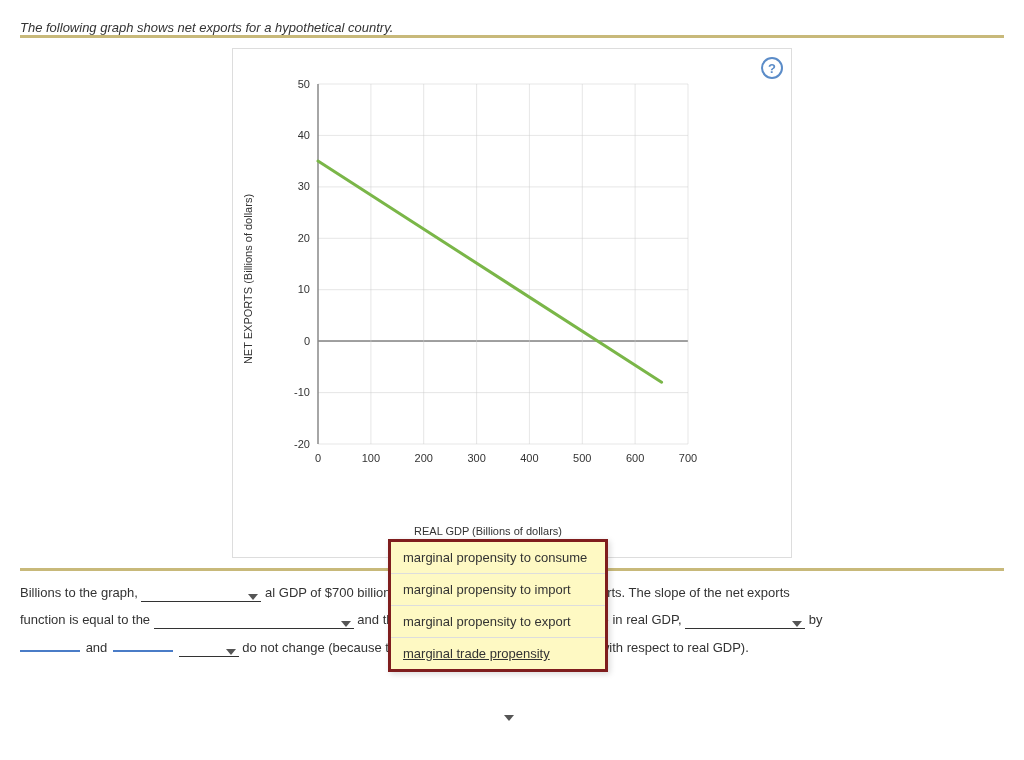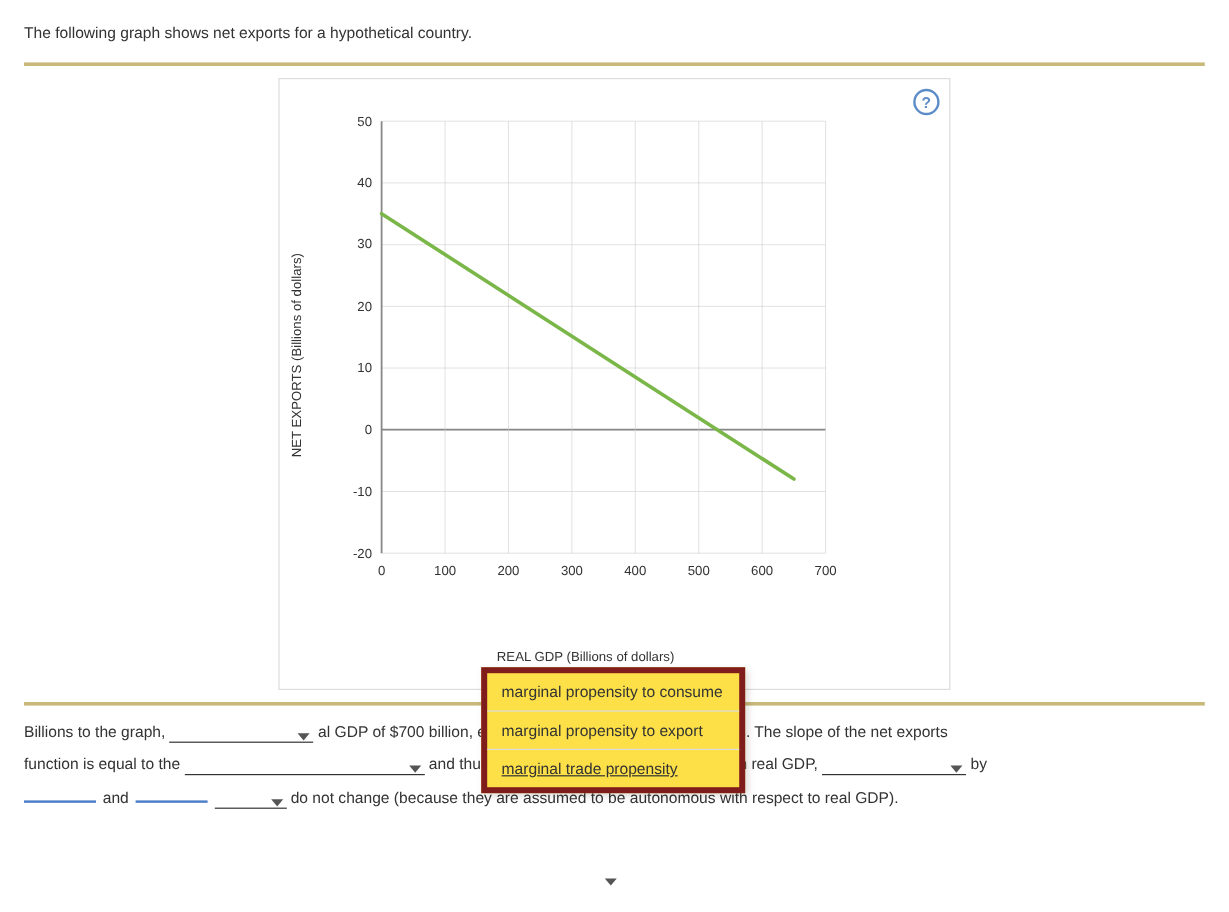--- a/index.html
+++ b/index.html
@@ -6,22 +6,23 @@
     body {
       font-family: Arial, sans-serif;
       font-size: 13px;
       background: #fff;
       color: #333;
       padding: 20px;
       width: 1024px;
       min-height: 760px;
     }
     .intro-text {
-      margin-bottom: 17px;
-      font-size: 13px;
+      margin-bottom: 0;
+      font-size: 13px;
+      font-style: italic;
     }
     .graph-container {
       border-top: 3px solid #c8b97a;
       border-bottom: 3px solid #c8b97a;
       padding: 10px 0;
       margin-bottom: 10px;
       position: relative;
     }
     .graph-inner {
       background: #fff;
@@ -77,24 +78,24 @@
       left: 60px;
       width: 440px;
       text-align: center;
       font-size: 11px;
       color: #333;
       margin-top: 36px;
     }
     
     .dropdown-overlay {
       position: absolute;
-      left: 168px;
+      left: 155px;
       top: 490px;
-      background: #fde047;
-      border: 5px solid #7f1d1d;
+      background: #fef9c3;
+      border: 3px solid #7f1d1d;
       z-index: 10;
       width: 220px;
       box-shadow: 2px 2px 6px rgba(0,0,0,0.15);
     }
     .dropdown-item {
       padding: 8px 12px;
       border-bottom: 1px solid #ddd;
       font-size: 13px;
       cursor: pointer;
       color: #333;
@@ -185,20 +186,21 @@
       <text x="347.1" y="398" text-anchor="middle" font-size="11" fill="#333">600</text>
       <text x="400" y="398" text-anchor="middle" font-size="11" fill="#333">700</text>
 
       <line x1="30" y1="97.1" x2="373.6" y2="318.2" stroke="#7ab648" stroke-width="3" stroke-linecap="round"></line>
     </svg>
 
     <div class="x-axis-label" style="position:absolute; bottom:20px; left:55px; width:400px; text-align:center; font-size:11px;">REAL GDP (Billions of dollars)</div>
 
     <div class="dropdown-overlay">
       <div class="dropdown-item">marginal propensity to consume</div>
+      <div class="dropdown-item">marginal propensity to import</div>
       <div class="dropdown-item">marginal propensity to export</div>
       <div class="dropdown-item">marginal trade propensity</div>
     </div>
 
     <div style="position:absolute; left:268px; top:660px;">
       <span class="dropdown-arrow"></span>
     </div>
 
   </div>
 </div>

